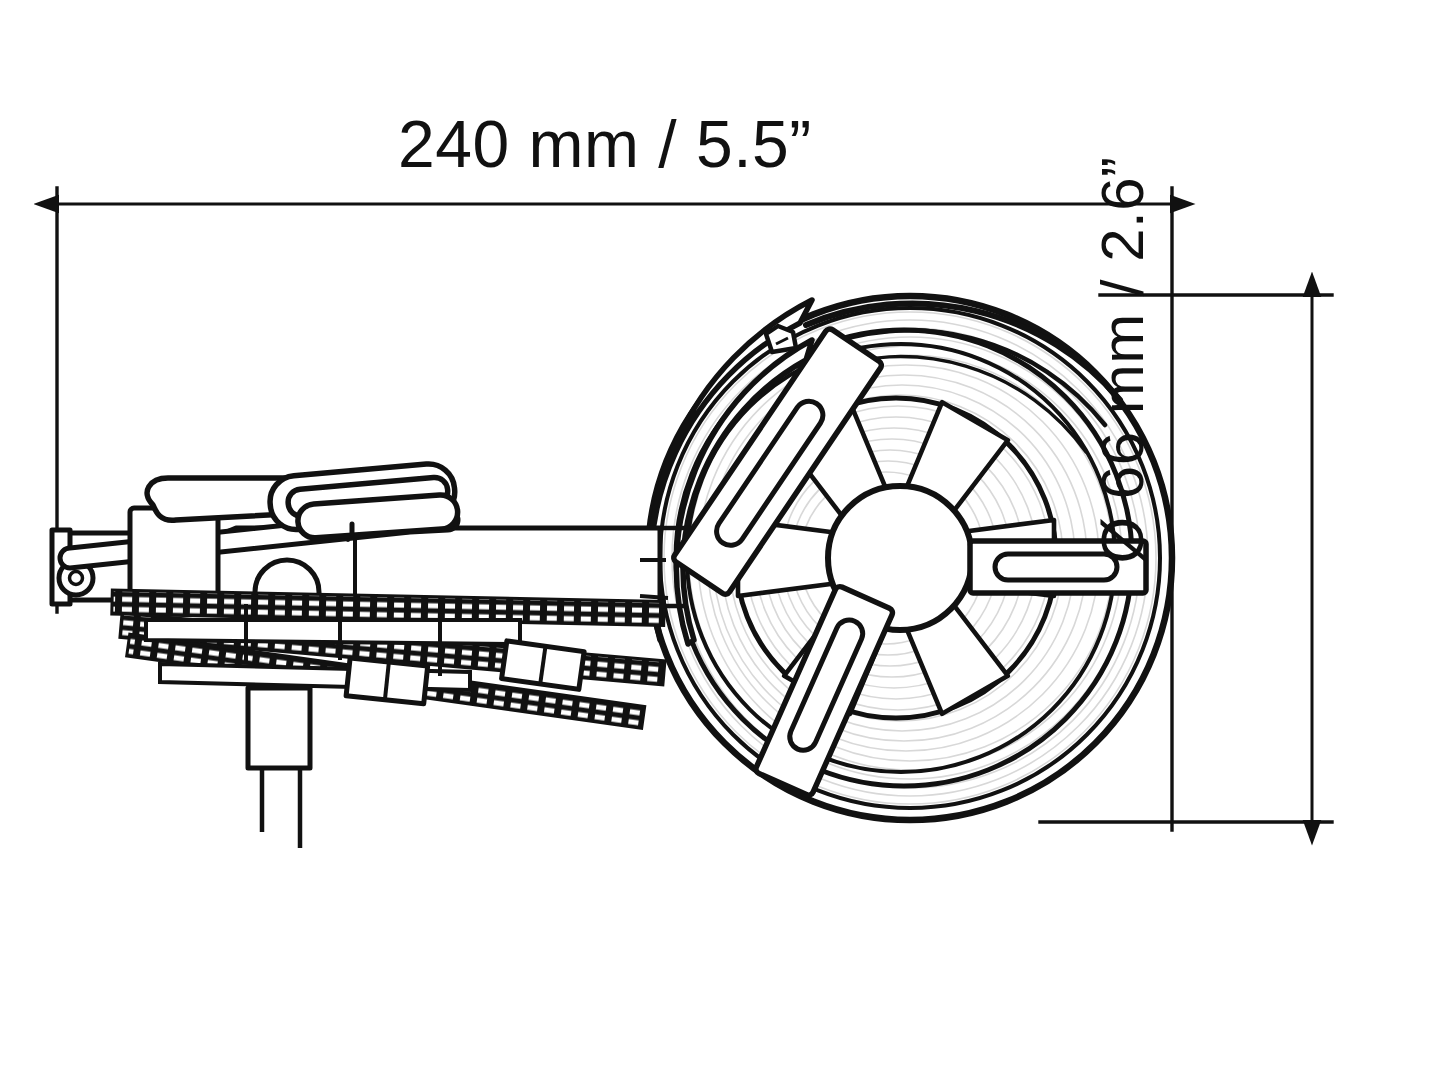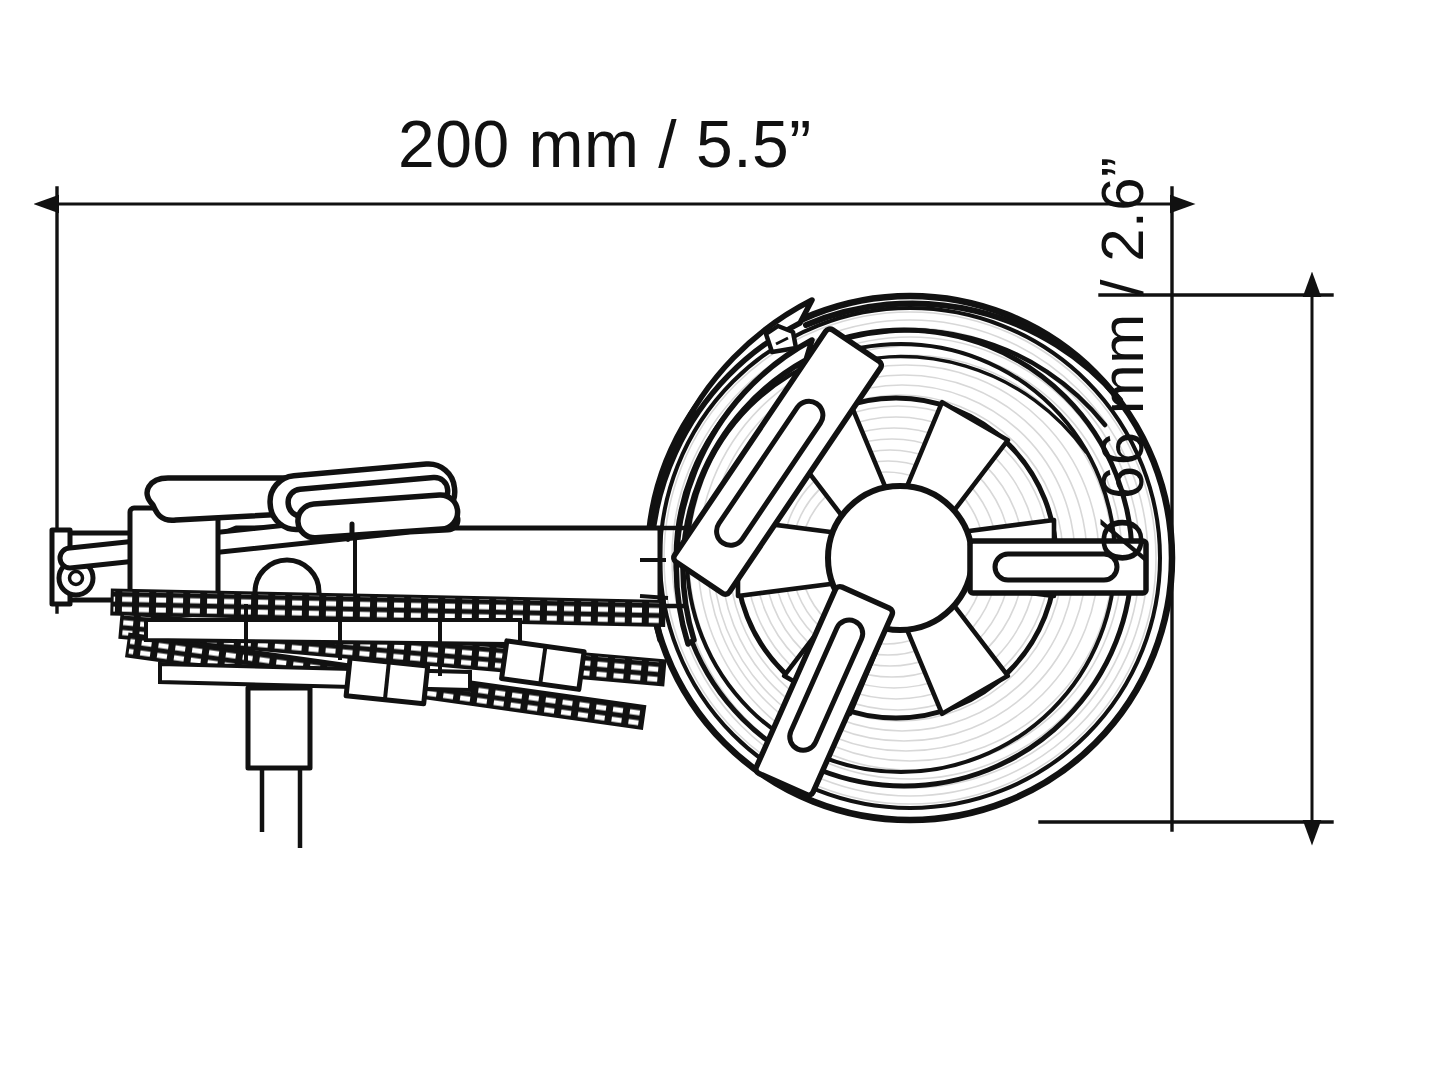--- a/index.html
+++ b/index.html
@@ -274,17 +274,17 @@
 
     <g stroke="#111" fill="none" stroke-width="4.5">
       <line x1="660" y1="528" x2="690" y2="528"></line>
       <line x1="660" y1="606" x2="688" y2="606"></line>
       <path d="M 640,560 L 666,560" stroke-width="4"></path>
       <path d="M 640,596 L 668,598" stroke-width="4"></path>
     </g>
 
   </svg>
 
-  <div class="dim-text" id="width-dim-label">200 mm / 5.5”</div>
+  <div class="dim-text" id="width-dim-label">240 mm / 5.5”</div>
 
   <div class="dim-text" id="diameter-dim-label">Ø 66 mm / 2.6”</div>
 
 </div>
 
 </body></html>

